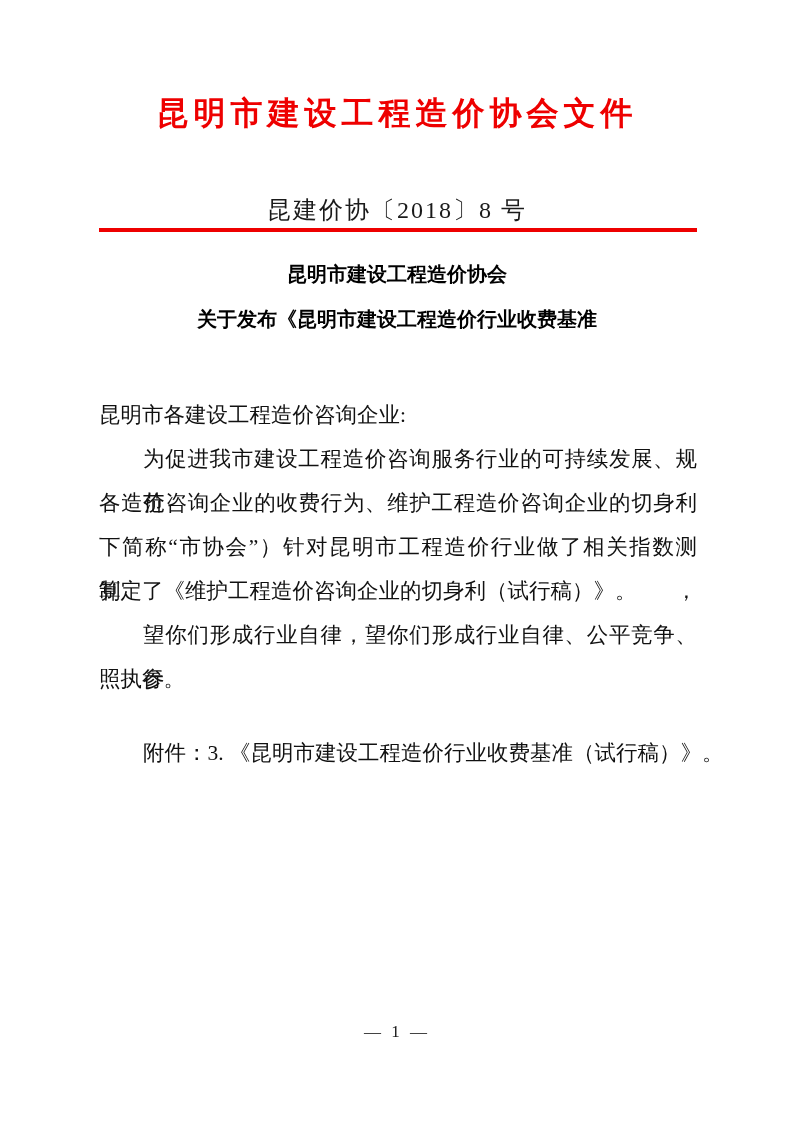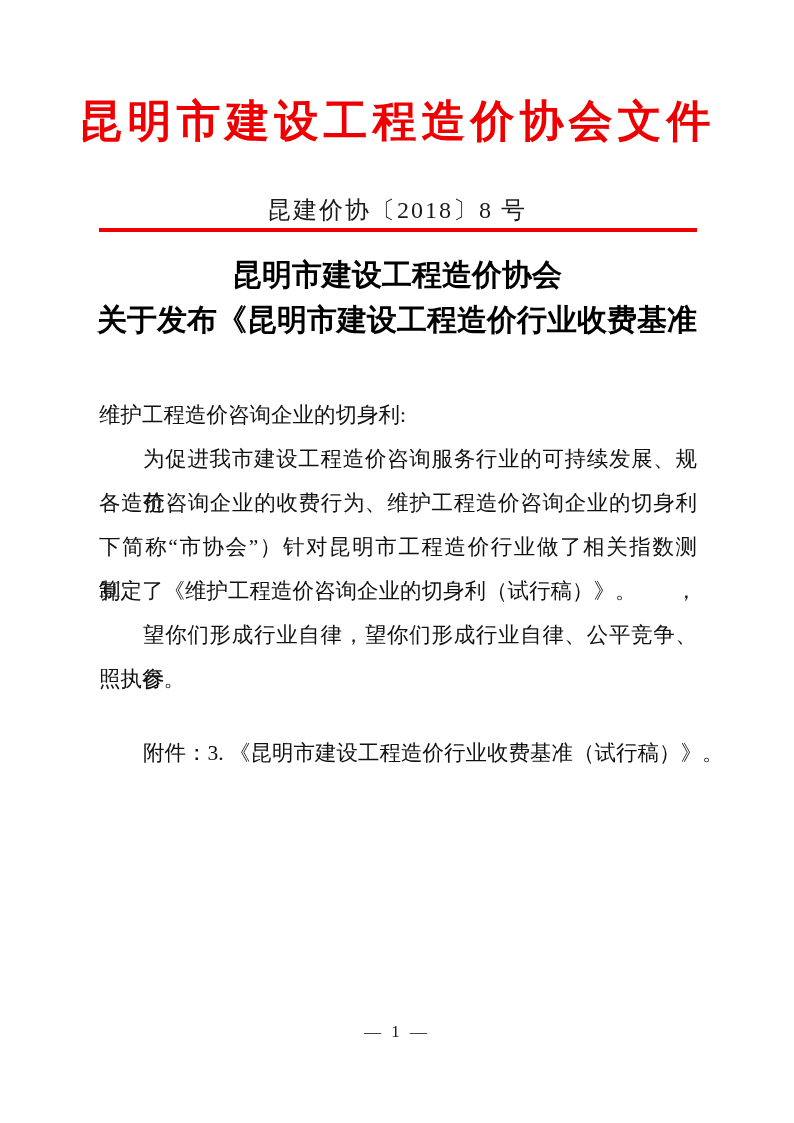--- a/index.html
+++ b/index.html
@@ -15,21 +15,21 @@
     color: #1a1a1a;
   }
   .org-title {
     position: absolute;
     top: 92px;
     left: 0;
     width: 100%;
     text-align: center;
     font-family: "Liberation Sans", sans-serif;
     font-weight: bold;
-    font-size: 44px;
+    font-size: 32px;
     letter-spacing: 5px;
     color: var(--accent, #ee0000);
     white-space: nowrap;
   }
   .doc-number {
     position: absolute;
     top: 194px;
     left: 0;
     width: 100%;
     text-align: center;
@@ -46,21 +46,21 @@
     background: var(--accent, #ee0000);
   }
   .title-block {
     position: absolute;
     top: 252px;
     left: 40px;
     width: 714px;
     text-align: center;
     font-family: "Liberation Sans", sans-serif;
     font-weight: bold;
-    font-size: 30px;
+    font-size: 20px;
     line-height: 45px;
     color: #000000;
   }
   .body-block {
     position: absolute;
     top: 393px;
     left: 99px;
     width: 598px;
     font-size: 21.5px;
     line-height: 44px;
@@ -100,21 +100,21 @@
   <div class="doc-number">昆建价协〔2018〕8 号</div>
 
   <div class="red-line"></div>
 
   <div class="title-block">
     <div>昆明市建设工程造价协会</div>
     <div>关于发布《昆明市建设工程造价行业收费基准</div>
   </div>
 
   <div class="body-block">
-    <div class="body-line">维护工程造价咨询企业的切身利:</div>
+    <div class="body-line">昆明市各建设工程造价咨询企业:</div>
     <div class="body-line indent fill">为促进我市建设工程造价咨询服务行业的可持续发展、规范</div>
     <div class="body-line fill">各造价咨询企业的收费行为、维护工程造价咨询企业的切身利</div>
     <div class="body-line fill">下简称“市协会”）针对昆明市工程造价行业做了相关指数测算，</div>
     <div class="body-line">制定了《维护工程造价咨询企业的切身利（试行稿）》。</div>
     <div class="body-line indent fill">望你们形成行业自律，望你们形成行业自律、公平竞争、参</div>
     <div class="body-line">照执行。</div>
     <div class="attachment-line">附件：3. 《昆明市建设工程造价行业收费基准（试行稿）》。</div>
   </div>
 
   <div class="page-footer">— 1 —</div>

